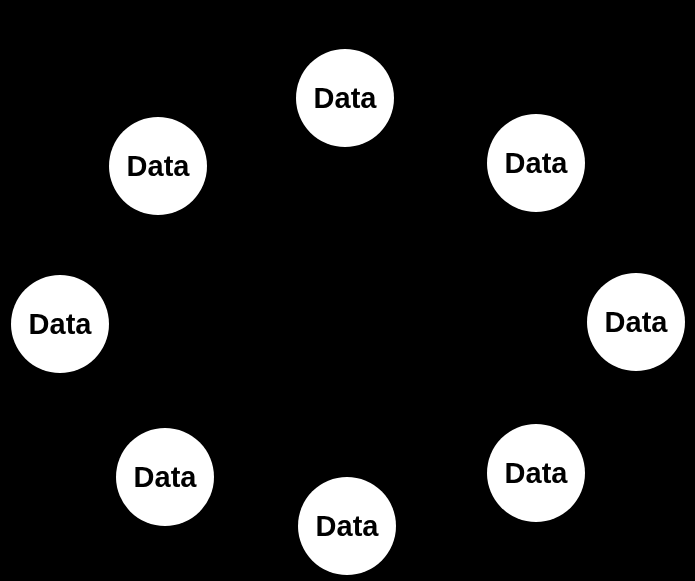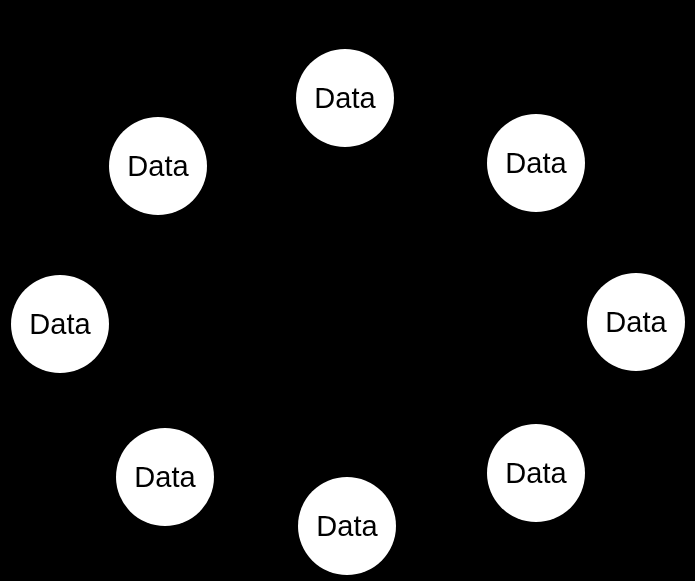--- a/index.html
+++ b/index.html
@@ -16,21 +16,21 @@
   .node {
     position: absolute;
     width: 98px;
     height: 98px;
     border-radius: 50%;
     display: flex;
     align-items: center;
     justify-content: center;
   }
   .node .label {
-    font-weight: normal;
+    font-weight: bold;
     font-size: 29px;
     line-height: 1;
     letter-spacing: 0px;
   }
   
   .pos-top         { left: 296px; top: 49px;  }
   .pos-upper-right { left: 487px; top: 114px; }
   .pos-right       { left: 587px; top: 273px; }
   .pos-lower-right { left: 487px; top: 424px; }
   .pos-bottom      { left: 298px; top: 477px; }

